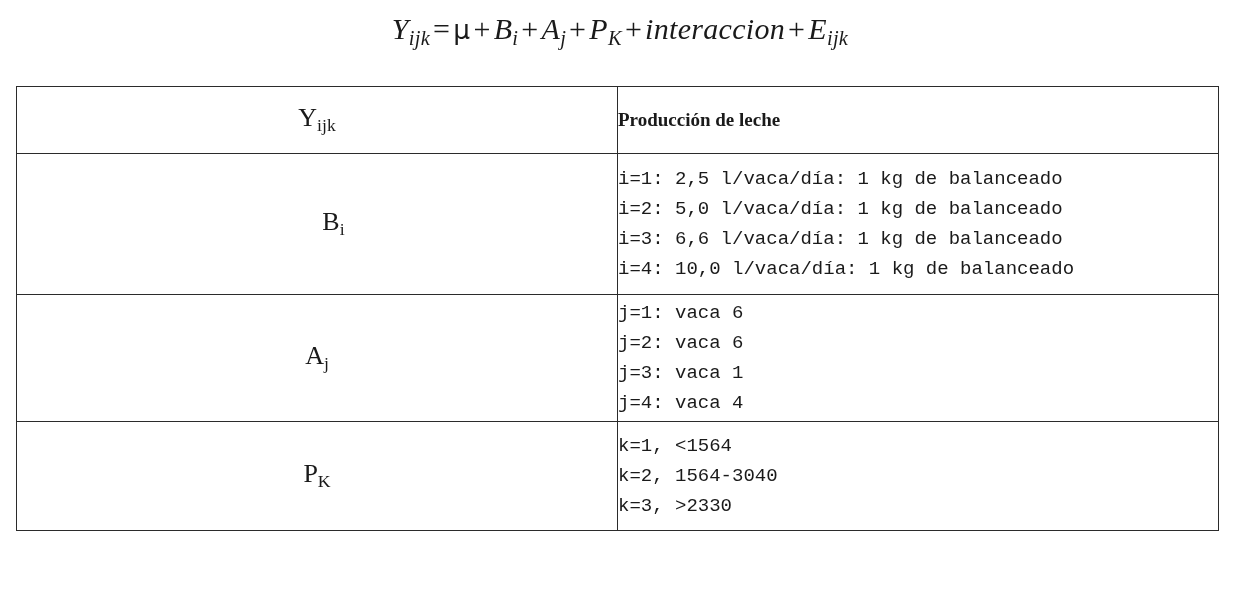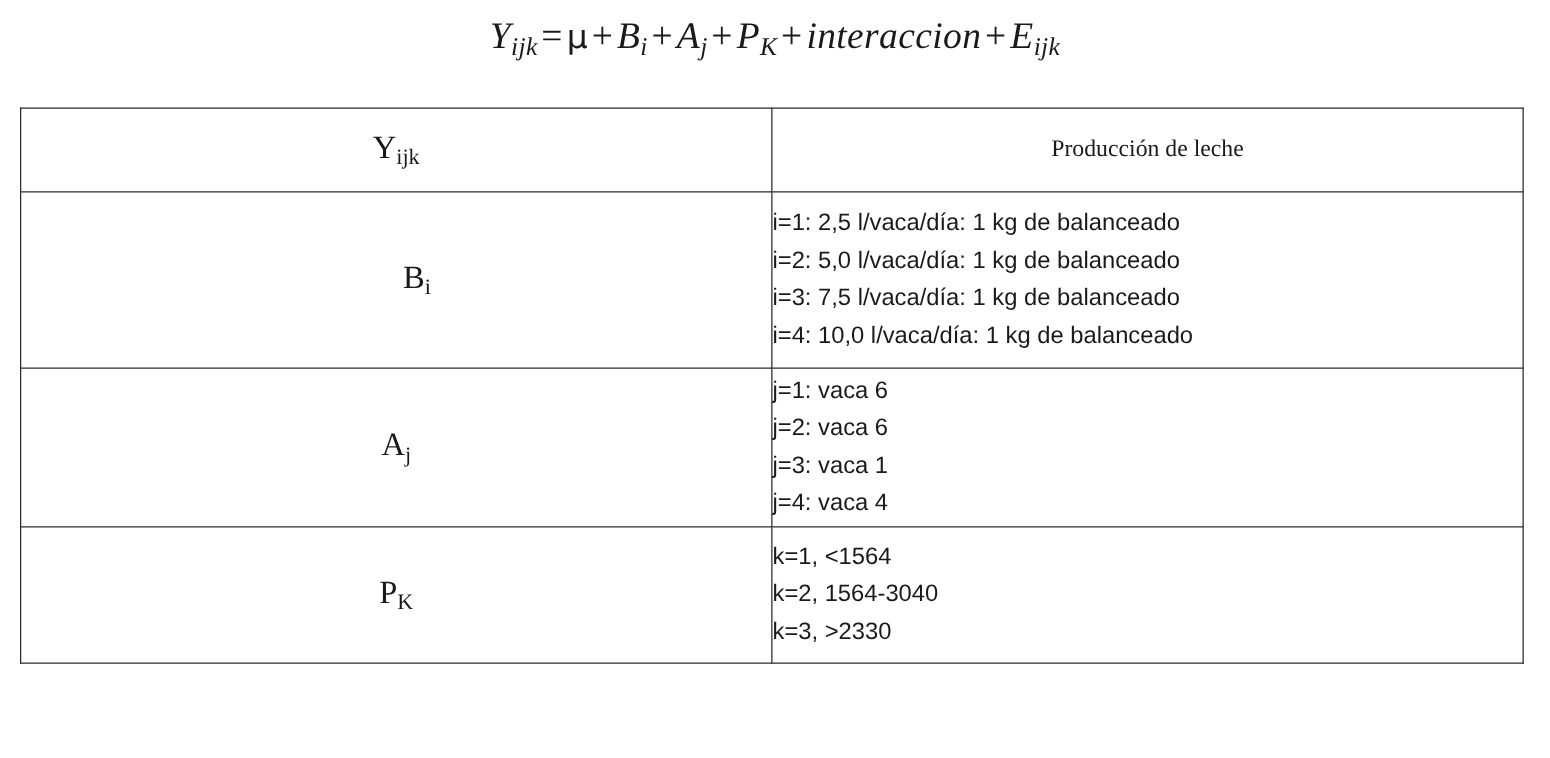--- a/index.html
+++ b/index.html
@@ -62,25 +62,24 @@
     font-family: "Liberation Serif", serif;
   }
   td.term-cell .sub {
     font-size: 0.68em;
     vertical-align: -0.30em;
   }
   td.desc-cell {
     padding: 10px 0 10px 62px;
     font-size: 19px;
     line-height: 1.58;
-    font-family: Liberation Sans, sans-serif;
+    font-family: Liberation Mono, monospace;
   }
   td.head-desc {
-    text-align: center;
-    font-weight: normal;
+    font-weight: bold;
     font-size: 19px;
     padding: 14px 0;
     font-family: "Liberation Serif", serif;
   }
   .row-head .term-cell { height: 66px; }
   .row-b .term-cell { height: 140px; padding-left: 33px; }
   .row-a .term-cell { height: 126px; }
   .row-p .term-cell { height: 108px; margin-left: 47px; }
   .desc-line { white-space: nowrap; }
 </style>
@@ -102,21 +101,21 @@
         <td class="head-desc">Producción de leche</td>
       </tr>
 
       <tr class="row-b">
         <td class="term-cell">
           <span>B</span><span class="sub">i</span>
         </td>
         <td class="desc-cell">
           <div class="desc-line">i=1: 2,5 l/vaca/día: 1 kg de balanceado</div>
           <div class="desc-line">i=2: 5,0 l/vaca/día: 1 kg de balanceado</div>
-          <div class="desc-line">i=3: 7,5 l/vaca/día: 1 kg de balanceado</div>
+          <div class="desc-line">i=3: 6,6 l/vaca/día: 1 kg de balanceado</div>
           <div class="desc-line">i=4: 10,0 l/vaca/día: 1 kg de balanceado</div>
         </td>
       </tr>
 
       <tr class="row-a">
         <td class="term-cell">
           <span>A</span><span class="sub">j</span>
         </td>
         <td class="desc-cell">
           <div class="desc-line">j=1: vaca 6</div>

